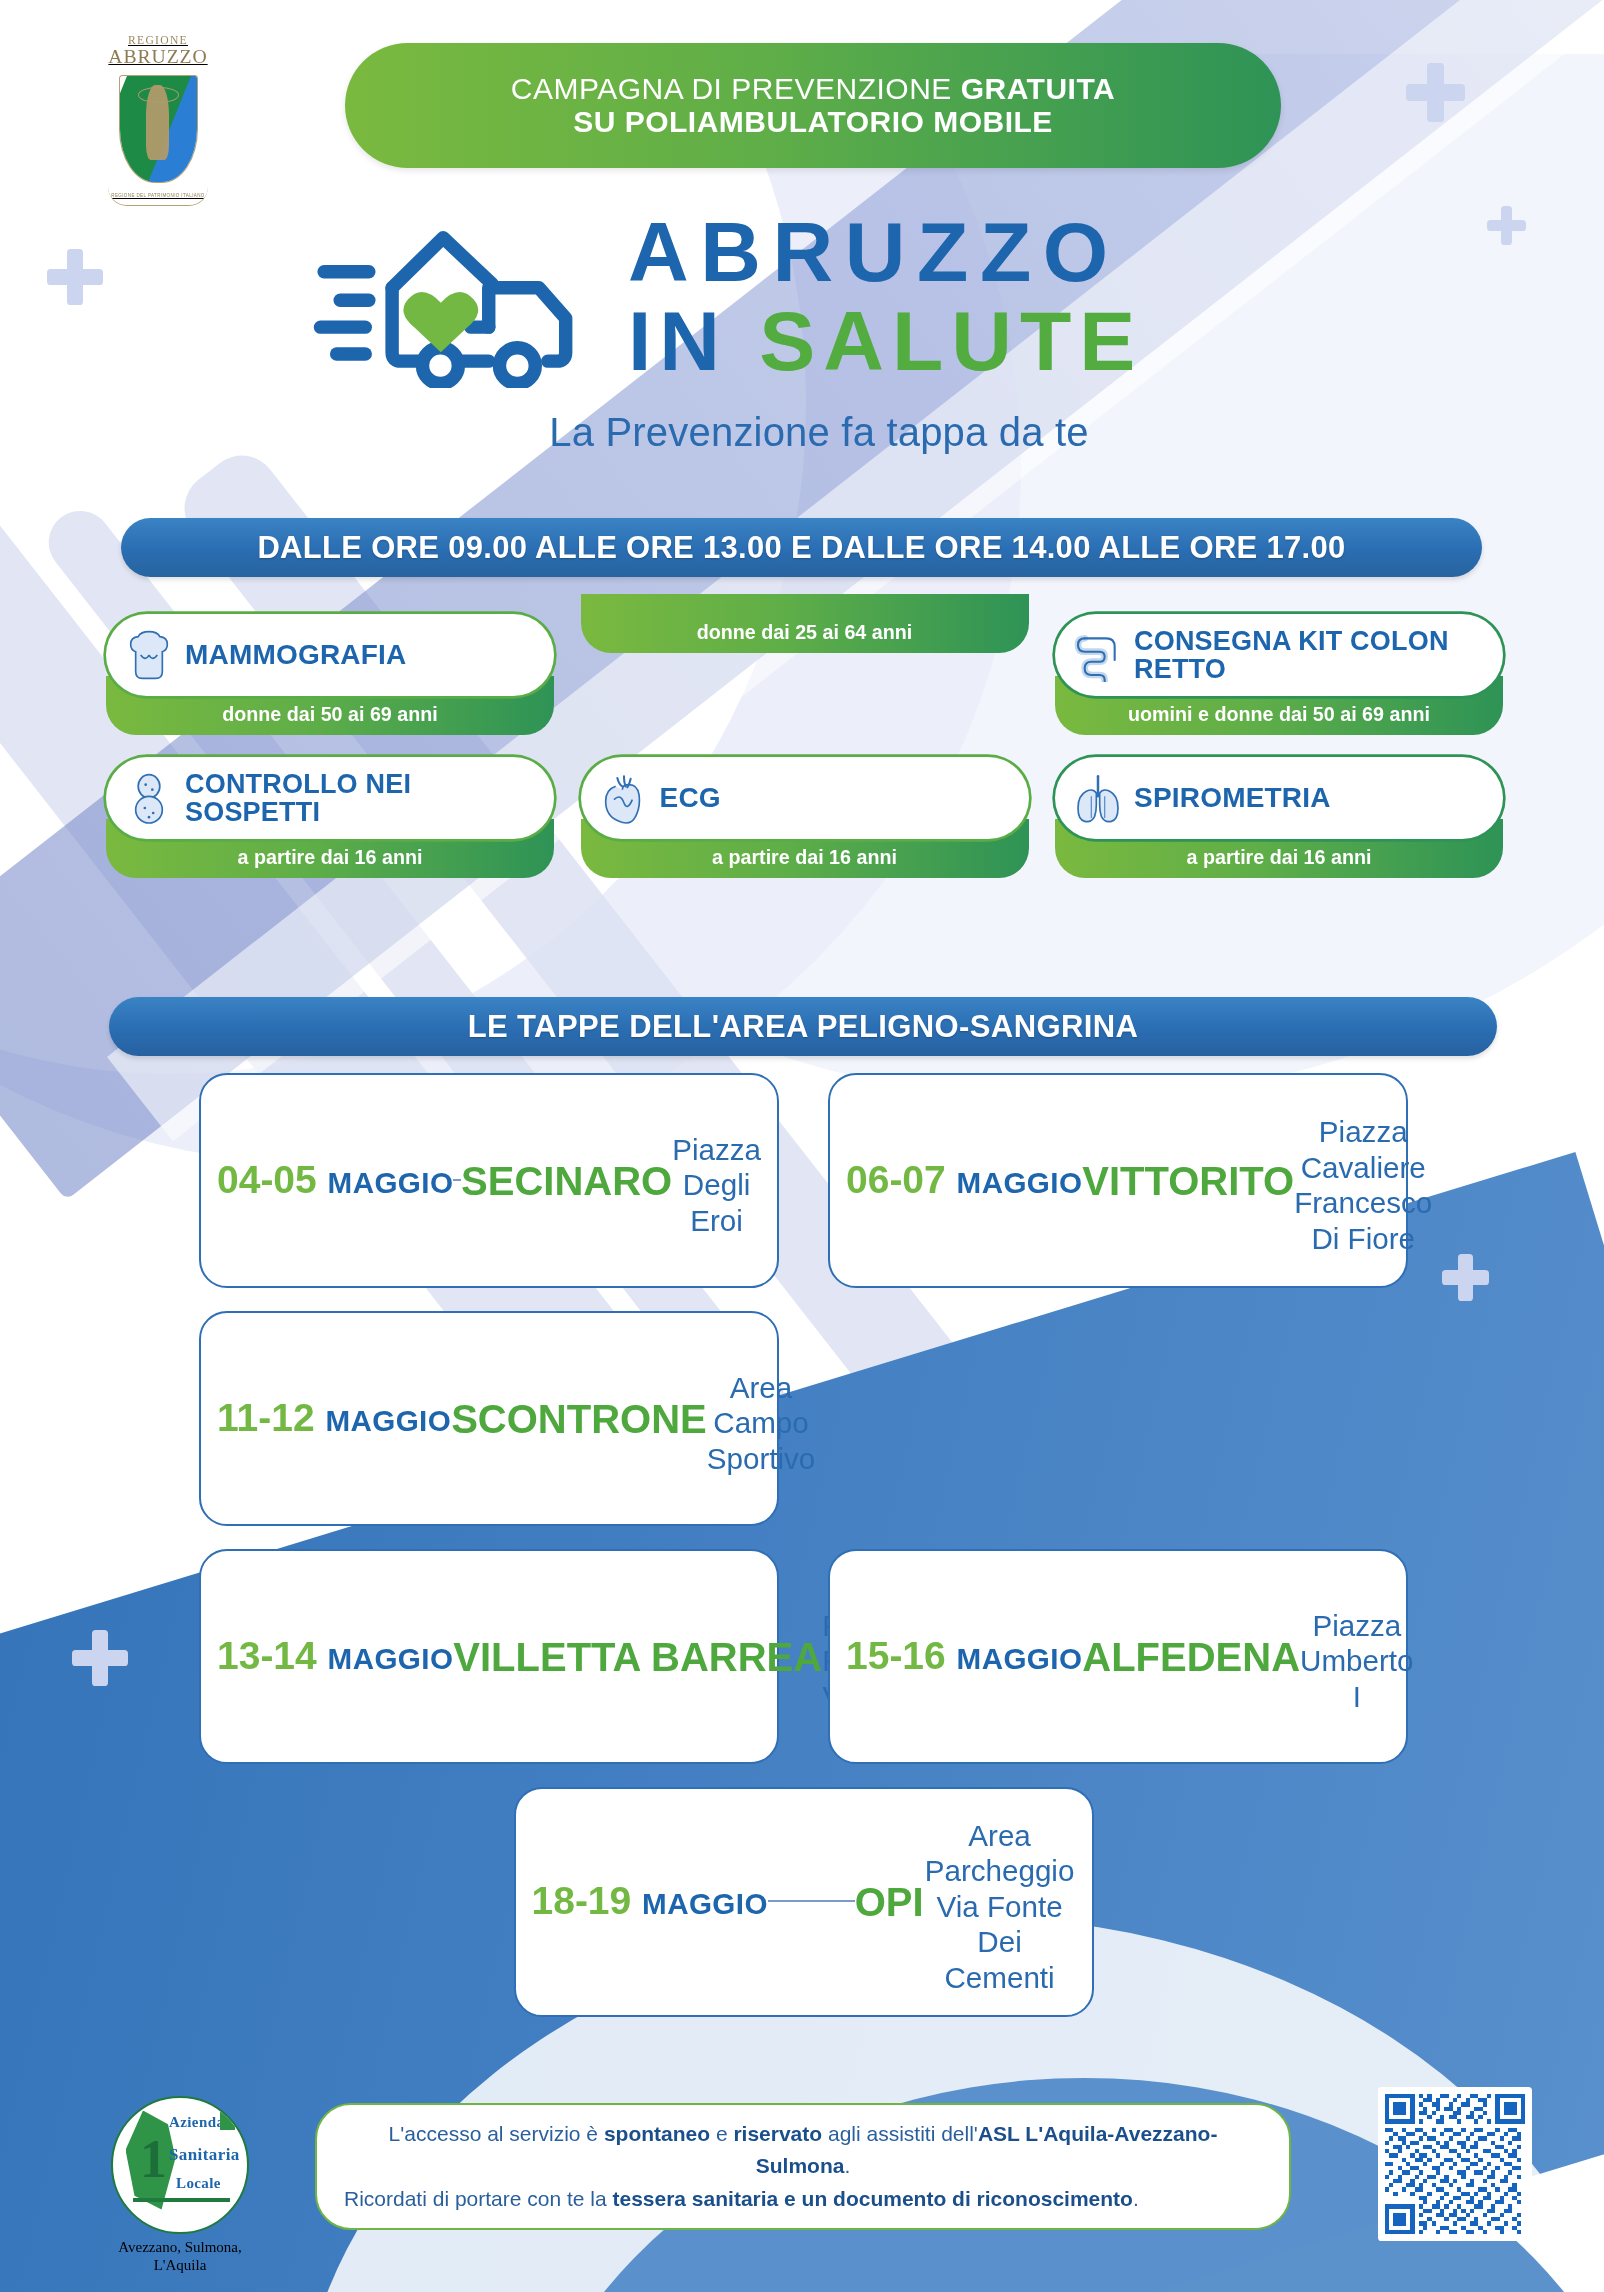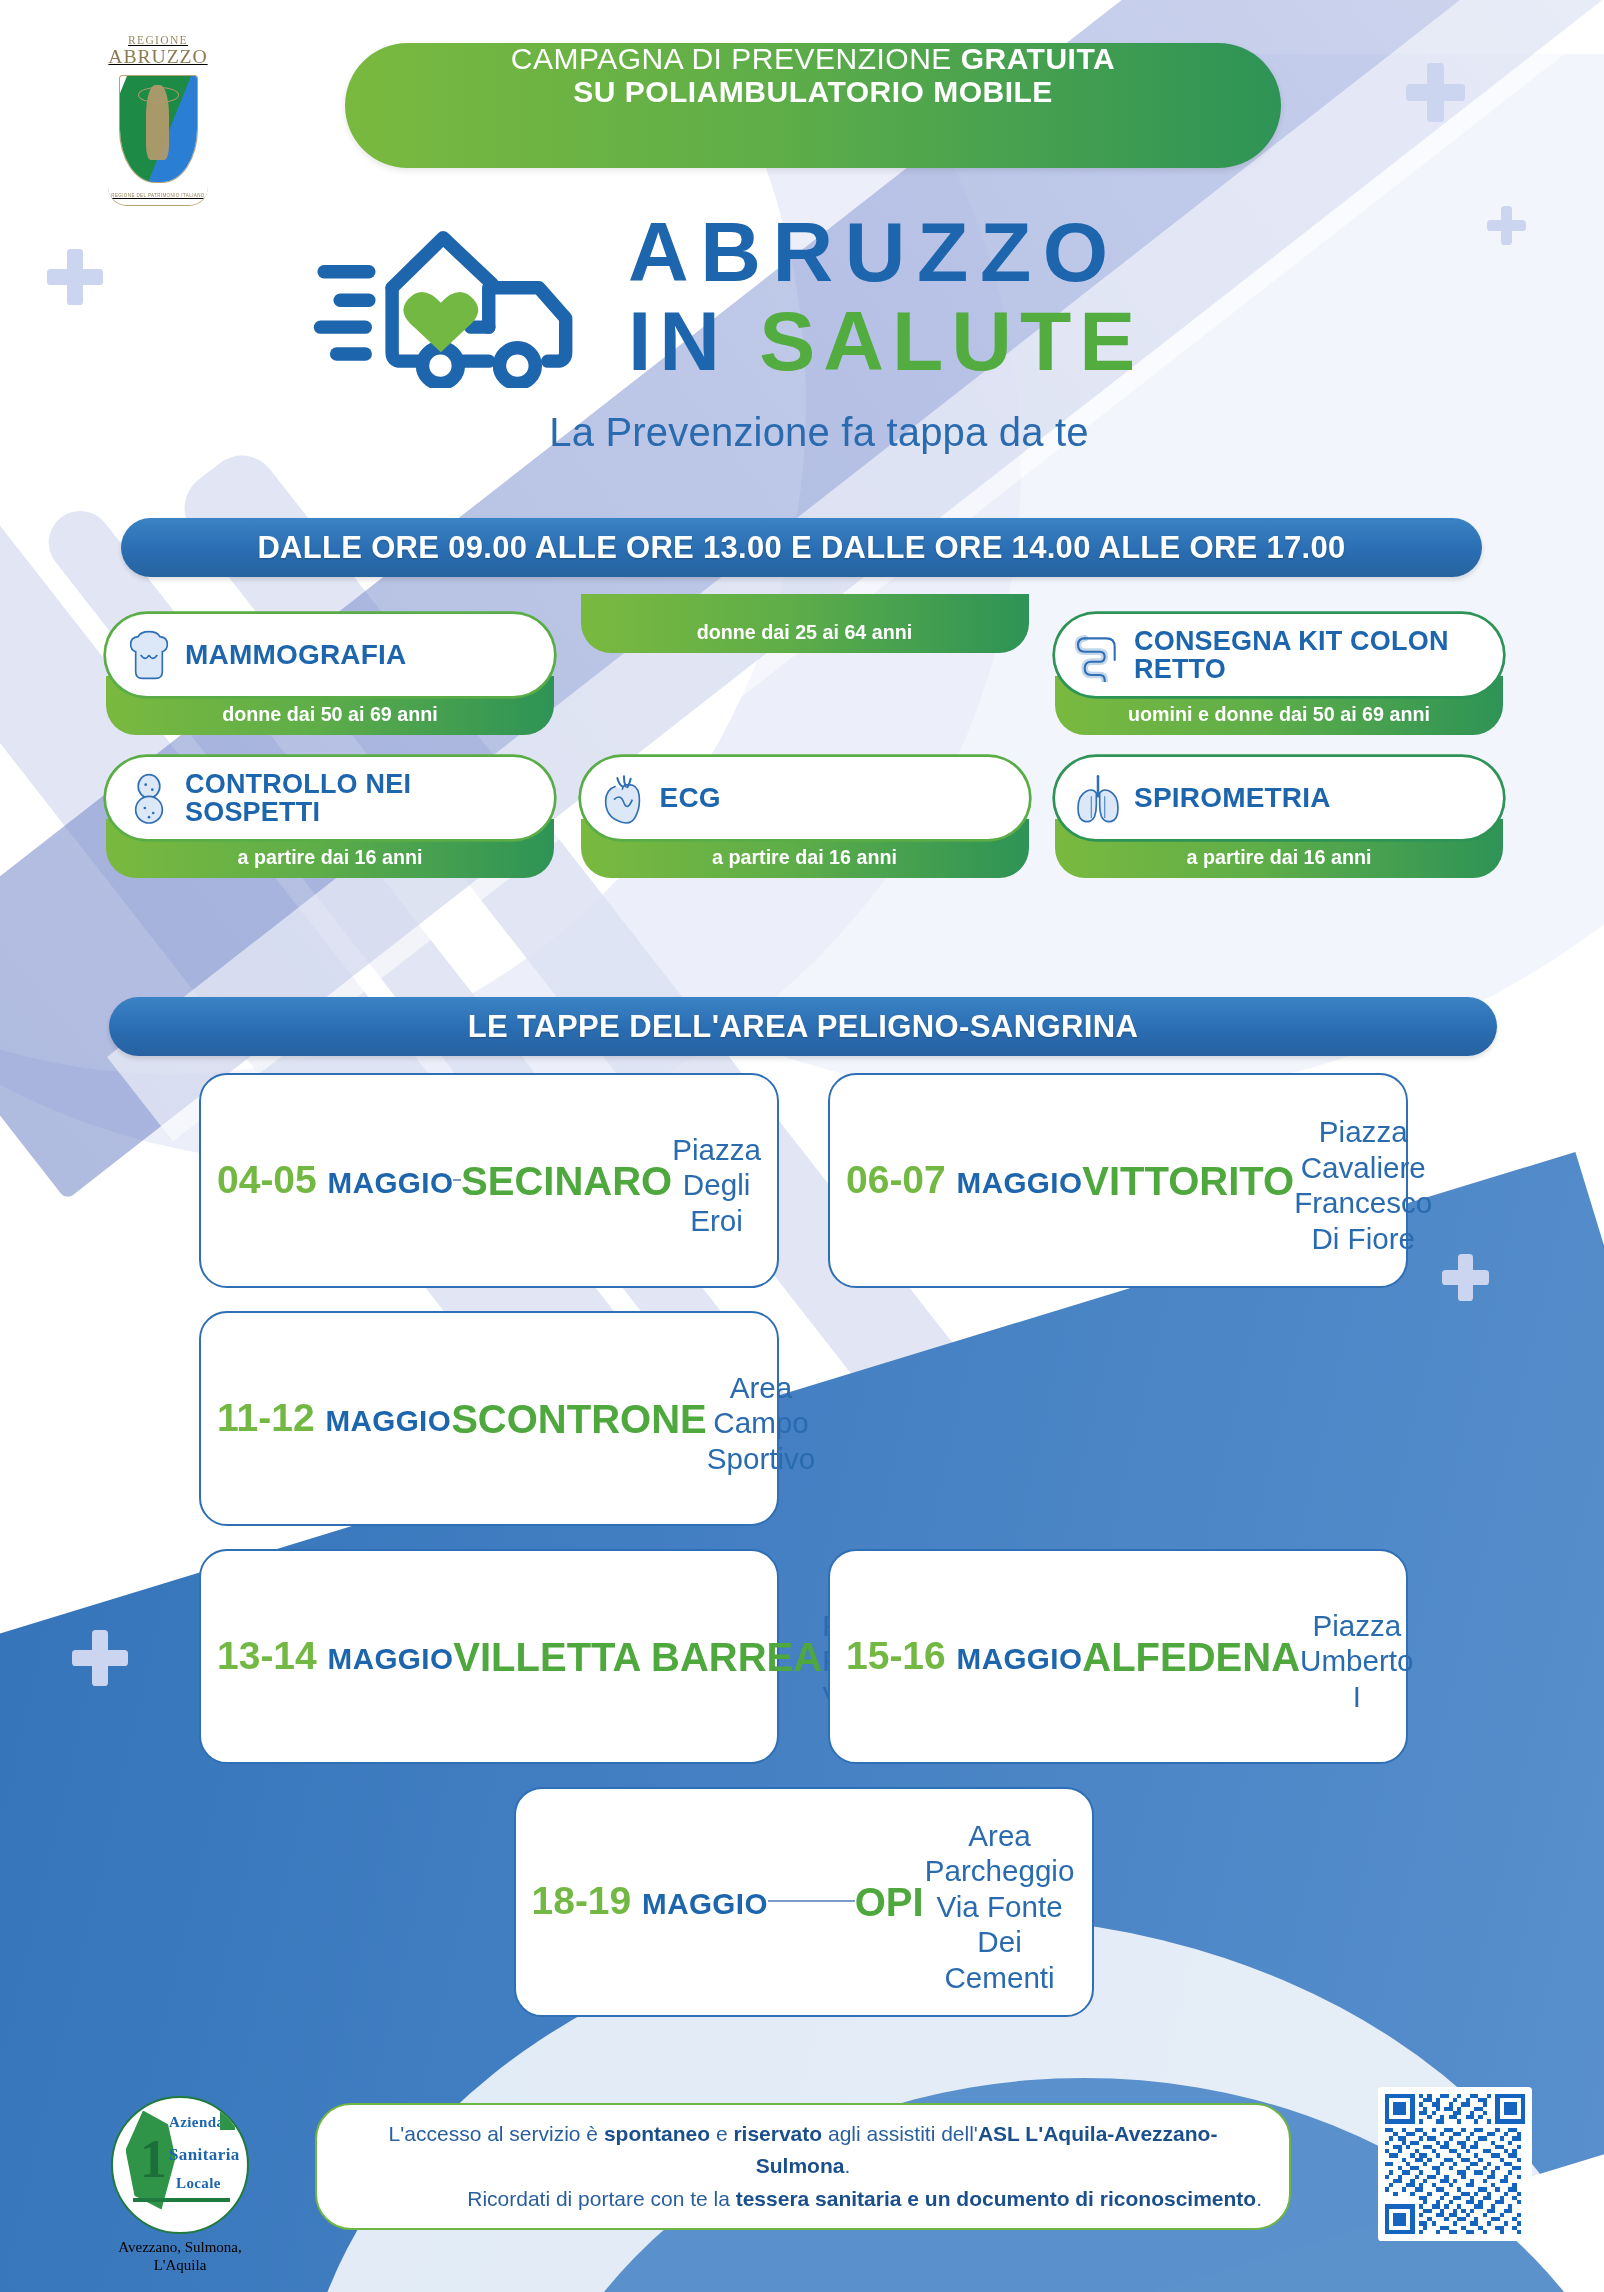--- a/index.html
+++ b/index.html
@@ -89,21 +89,21 @@
      border:1.8px solid #b09a6c;border-radius:50%;}
   .rl-ribbon{width:100px;height:18px;margin:3.6px auto 0;border-bottom:1.8px solid #b8a273;
      border-radius:0 0 54px 54px;font-size:4.5px;color:#8d7b52;letter-spacing:0.4px;
      display:flex;align-items:center;justify-content:center;overflow:hidden;}
 
   
   .green-banner{
     position:absolute;left:345px;top:43px;width:936px;height:125px;
     background:linear-gradient(90deg,#7ab93f 0%,#5fae48 45%,#2e9356 100%);
     border-radius:63px;
-    display:flex;flex-direction:column;align-items:center;justify-content:flex-start;
+    display:flex;flex-direction:column;align-items:center;justify-content:center;
     box-shadow:0 2.7px 6.3px rgba(0,0,0,.10);
   }
   .gb-line1{color:#fff;font-size:30px;font-weight:bold;letter-spacing:0.5px;line-height:1.08;}
   .gb-line1 .light{font-weight:normal;}
   .gb-line2{color:#fff;font-size:30px;font-weight:bold;letter-spacing:0.5px;line-height:1.12;}
 
   
   .brand{position:absolute;left:313px;top:202px;width:1012px;height:242px;}
   .brand-mark{position:absolute;left:0;top:16px;width:296px;height:170px;}
   .brand-words{position:absolute;left:315px;top:9px;}
@@ -186,21 +186,21 @@
     font-size:17px;color:#1d65ad;font-weight:bold;letter-spacing:0.4px;}
   .asl-badge .w3{position:absolute;left:63px;top:77px;font-family:"Liberation Serif",serif;
     font-size:15px;color:#1d65ad;font-weight:bold;letter-spacing:0.4px;}
   .asl-badge .flag{position:absolute;right:12.5px;top:14.3px;width:14.3px;height:18px;background:#2f9448;}
   .asl-badge .bar{position:absolute;left:19.7px;bottom:30px;width:97px;height:3.6px;background:#1f7a3f;}
   .asl-sub{font-family:"Liberation Serif",serif;font-size:15px;color:#000000;margin-top:3.6px;line-height:1.25;}
 
   .footnote{
     position:absolute;left:315px;top:2103px;width:976px;height:127px;background:#fff;
     border:2.7px solid #6fb544;border-radius:36px;
-    display:flex;flex-direction:column;align-items:flex-end;justify-content:center;
+    display:flex;flex-direction:column;align-items:flex-start;justify-content:center;
     box-sizing:border-box;padding:0 27px;
   }
   .footnote p{margin:0;font-size:21px;color:#2a5f9e;line-height:1.55;text-align:center;}
   .footnote b{color:#1b4f8c;font-weight:bold;}
 
   .qr{position:absolute;right:73px;top:2087px;width:154px;height:154px;background:#fff;
      padding:7.2px;box-sizing:border-box;border-radius:3.6px;}
   .qr svg{display:block;}
 </style>
 </head>

